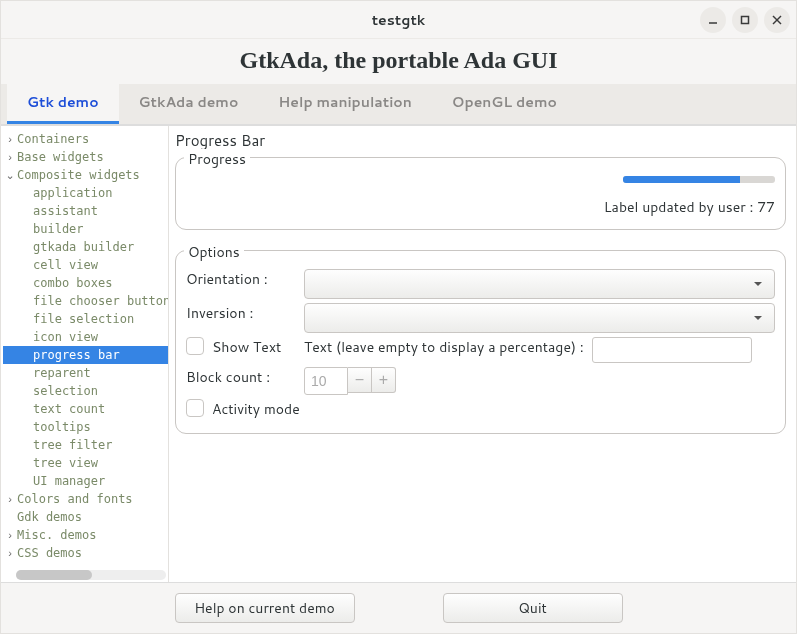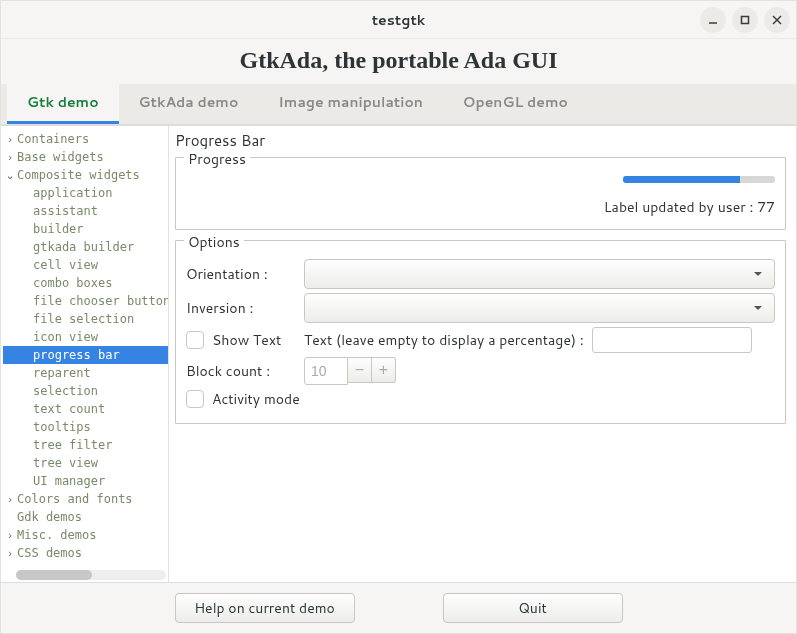--- a/index.html
+++ b/index.html
@@ -49,21 +49,21 @@
     font-weight:700; font-size:24px; padding:8px 0 10px;
     background: var(--bg);
   }
 
   
   .tabs { display:flex; background:#eceae7; border-bottom:1px solid #ddd; padding:0 6px; }
   .tab {
     padding:8px 20px 9px; font-weight:700; color:#8a8886;
     cursor:pointer; border-bottom:3px solid transparent;
   }
-  .tab.active { color:#15803d; border-bottom-color: var(--tab-active-border); background: var(--bg); }
+  .tab.active { color:#1d4ed8; border-bottom-color: var(--tab-active-border); background: var(--bg); }
 
   
   .main { flex:1; display:flex; min-height:0; border-top:1px solid #ddd; }
   .sidebar {
     width:168px;
     background: var(--panel);
     overflow-y:auto; padding:4px 0 4px 2px;
     font-family: "DejaVu Sans Mono","Consolas",monospace;
     font-size:12px; color: var(--tree);
     position:relative;
@@ -85,34 +85,34 @@
     position:absolute; right:2px; bottom:2px;
     width:150px; height:10px;
     background:#eee; border-radius:5px;
   }
   .scrollbar .thumb { width:76px; height:100%; background:#c7c7c7; border-radius:5px; }
 
   .content { flex:1; background: var(--panel); padding:4px 10px 8px 6px; overflow:auto; }
   .content h2 { margin:0 0 6px 0; font-size:15px; font-weight:400; }
 
   
-  .frame { border:1px solid var(--border); border-radius:1px; margin-bottom:10px; position:relative; padding:14px 10px 10px; }
+  .frame { border:1px solid var(--border); border-radius:11px; margin-bottom:20px; position:relative; padding:14px 10px 10px; }
   .frame > legend {
     position:absolute; top:-9px; left:8px; background: var(--panel);
     padding:0 4px; font-size:14px;
   }
 
   
   .progress-wrap { display:flex; flex-direction:column; align-items:flex-end; gap:14px; padding:4px 0 2px; }
   .progressbar { width:152px; height:7px; background: var(--progress-track); border-radius:3px; overflow:hidden; }
   .progressbar .fill { height:100%; width:77%; background: var(--progress-fill); }
   .progress-label { font-size:14px; }
 
   
-  .opt-row { display:flex; align-items:center; margin:4px 0; gap:8px; }
+  .opt-row { display:flex; margin:4px 0; gap:8px; }
   .opt-label { width:110px; font-size:14px; }
   .combo {
     flex:1; height:30px; background: linear-gradient(#fefefe,#ececea);
     border:1px solid var(--border); border-radius:4px;
     position:relative; cursor:pointer;
   }
   .combo svg { position:absolute; right:10px; top:50%; transform:translateY(-50%); width:12px; height:12px; fill:#555; }
 
   .check { width:18px; height:18px; border:1px solid var(--border); border-radius:4px; background:#fff; cursor:pointer; }
   .check-label { font-size:14px; }
@@ -171,21 +171,21 @@
         </svg>
     </div>
   </div>
 </div>
 
 <div class="banner">GtkAda, the portable Ada GUI</div>
 
 <div class="tabs" id="tabs">
     <div class="tab active">Gtk demo</div>
     <div class="tab">GtkAda demo</div>
-    <div class="tab">Image manipulation</div>
+    <div class="tab">Help manipulation</div>
     <div class="tab">OpenGL demo</div>
   </div>
 
 <div class="main">
 
   <div class="sidebar" id="sidebar">
       <div class="tree-row depth-1">
         <span class="arrow">›</span>
         <span>Containers</span>
       </div>

